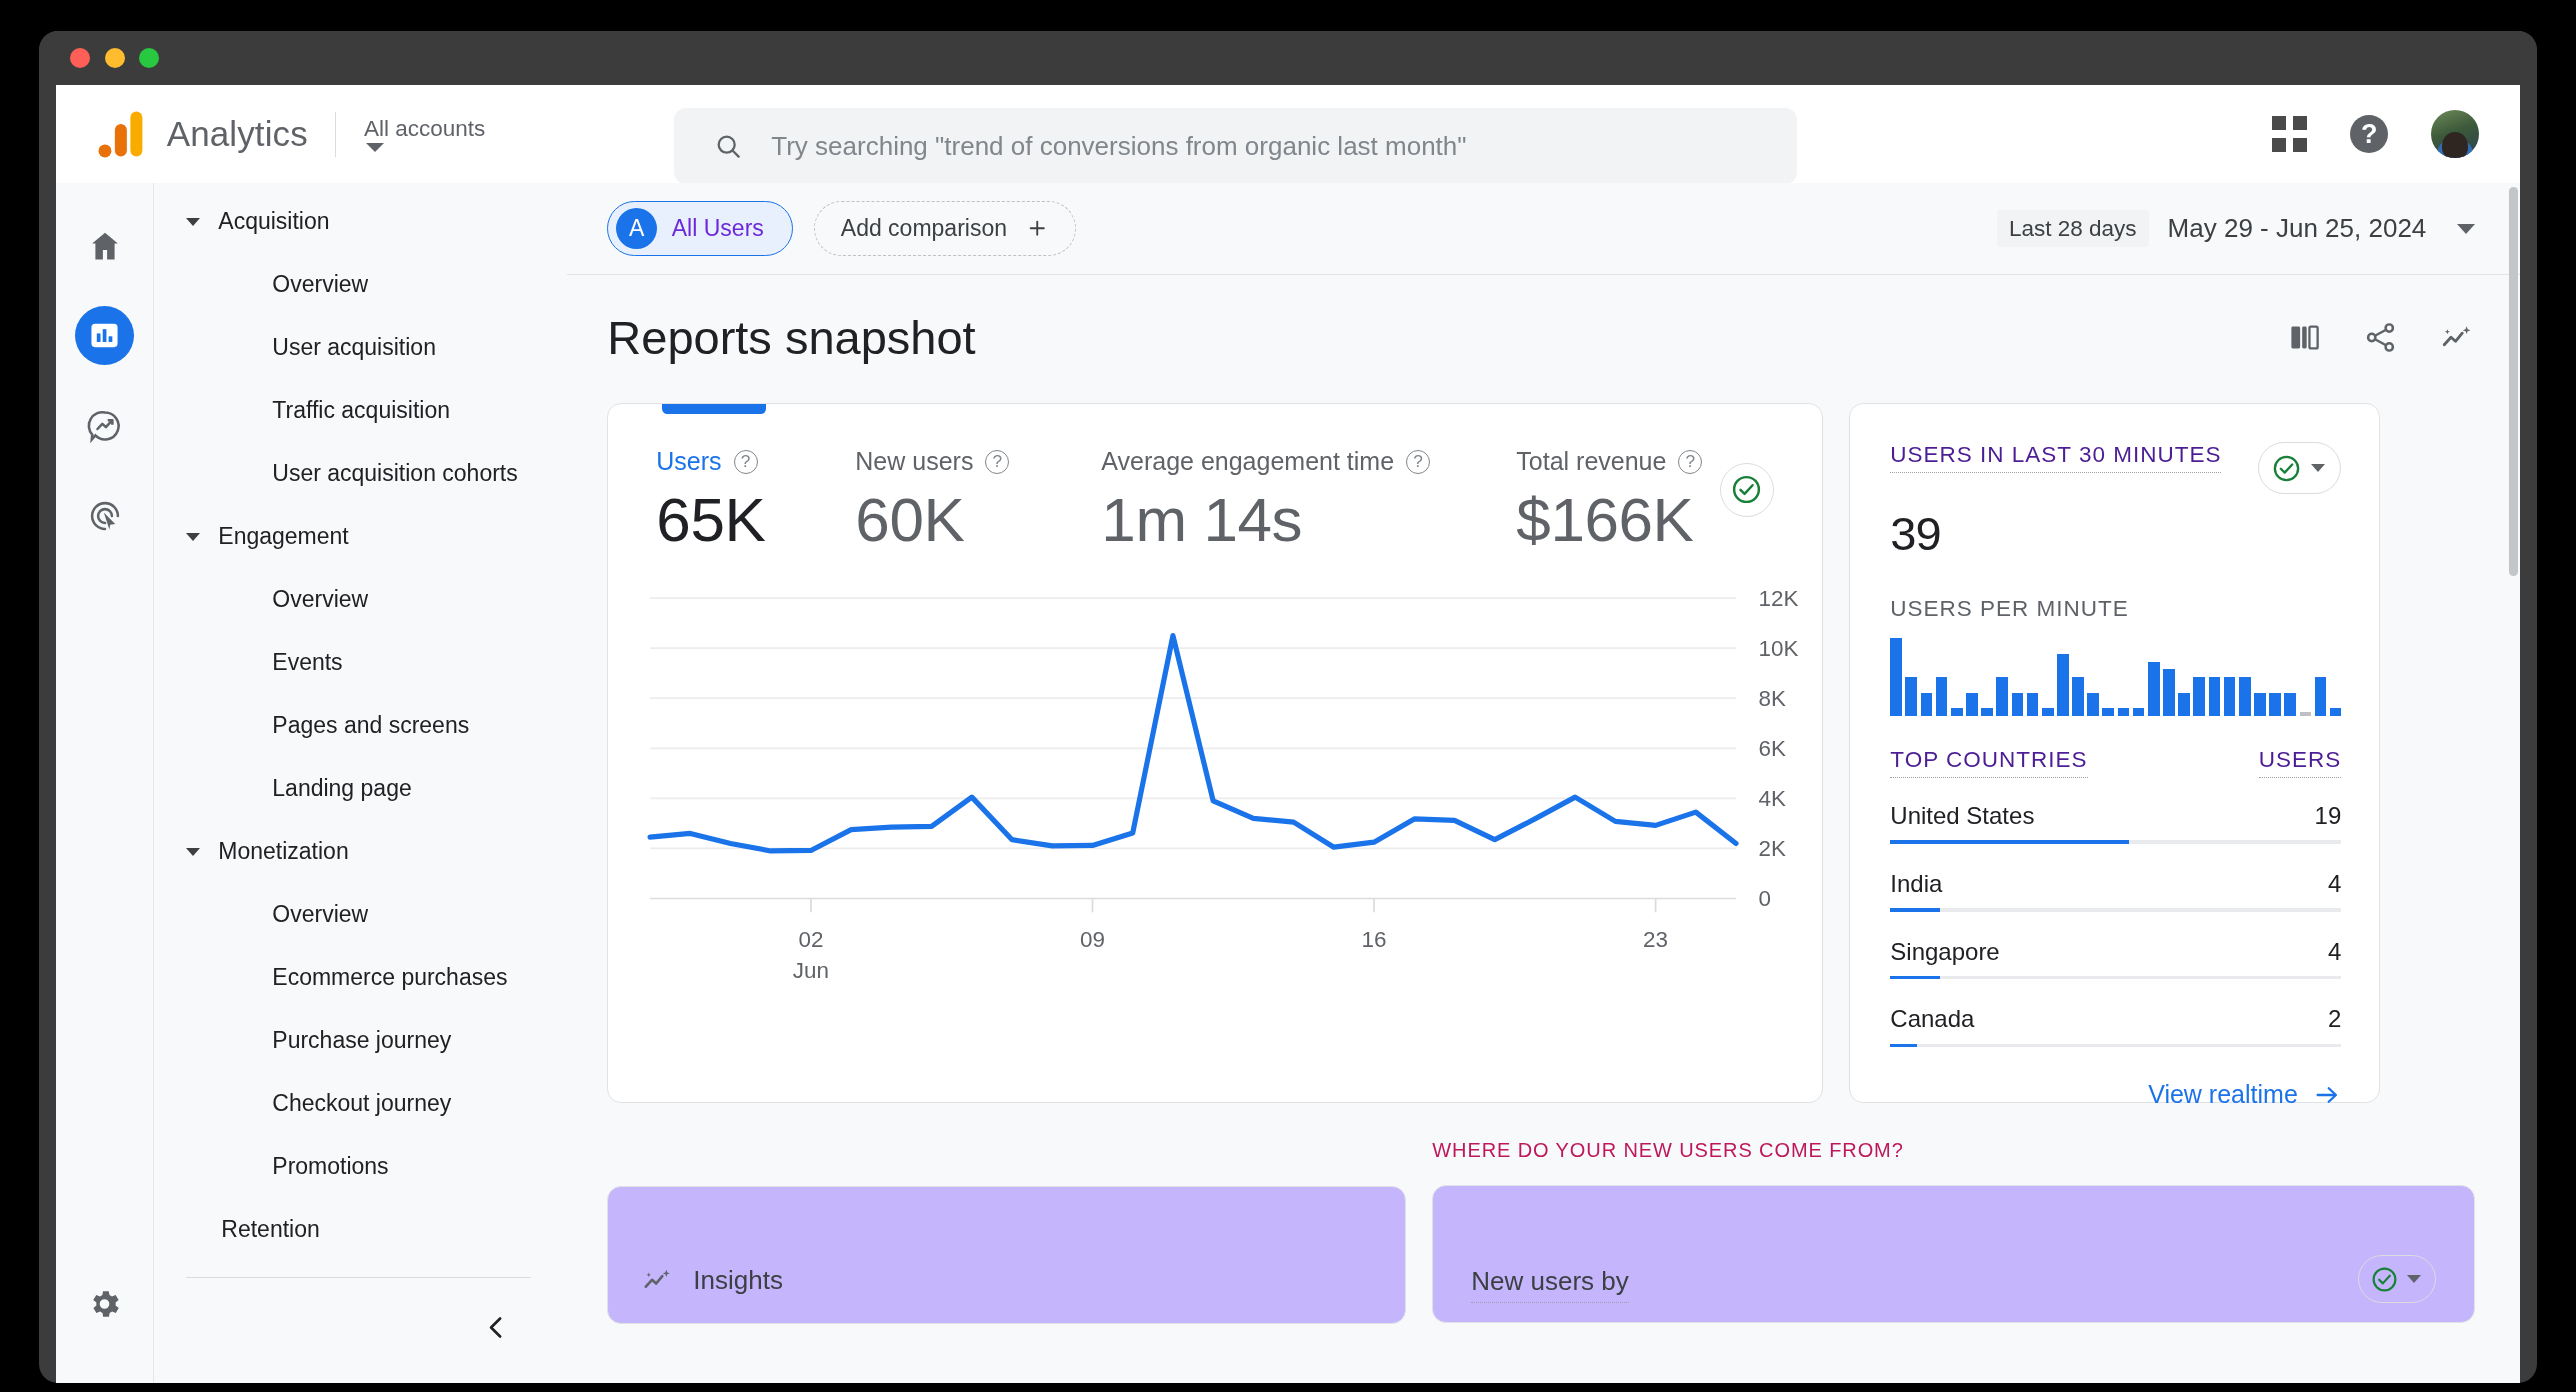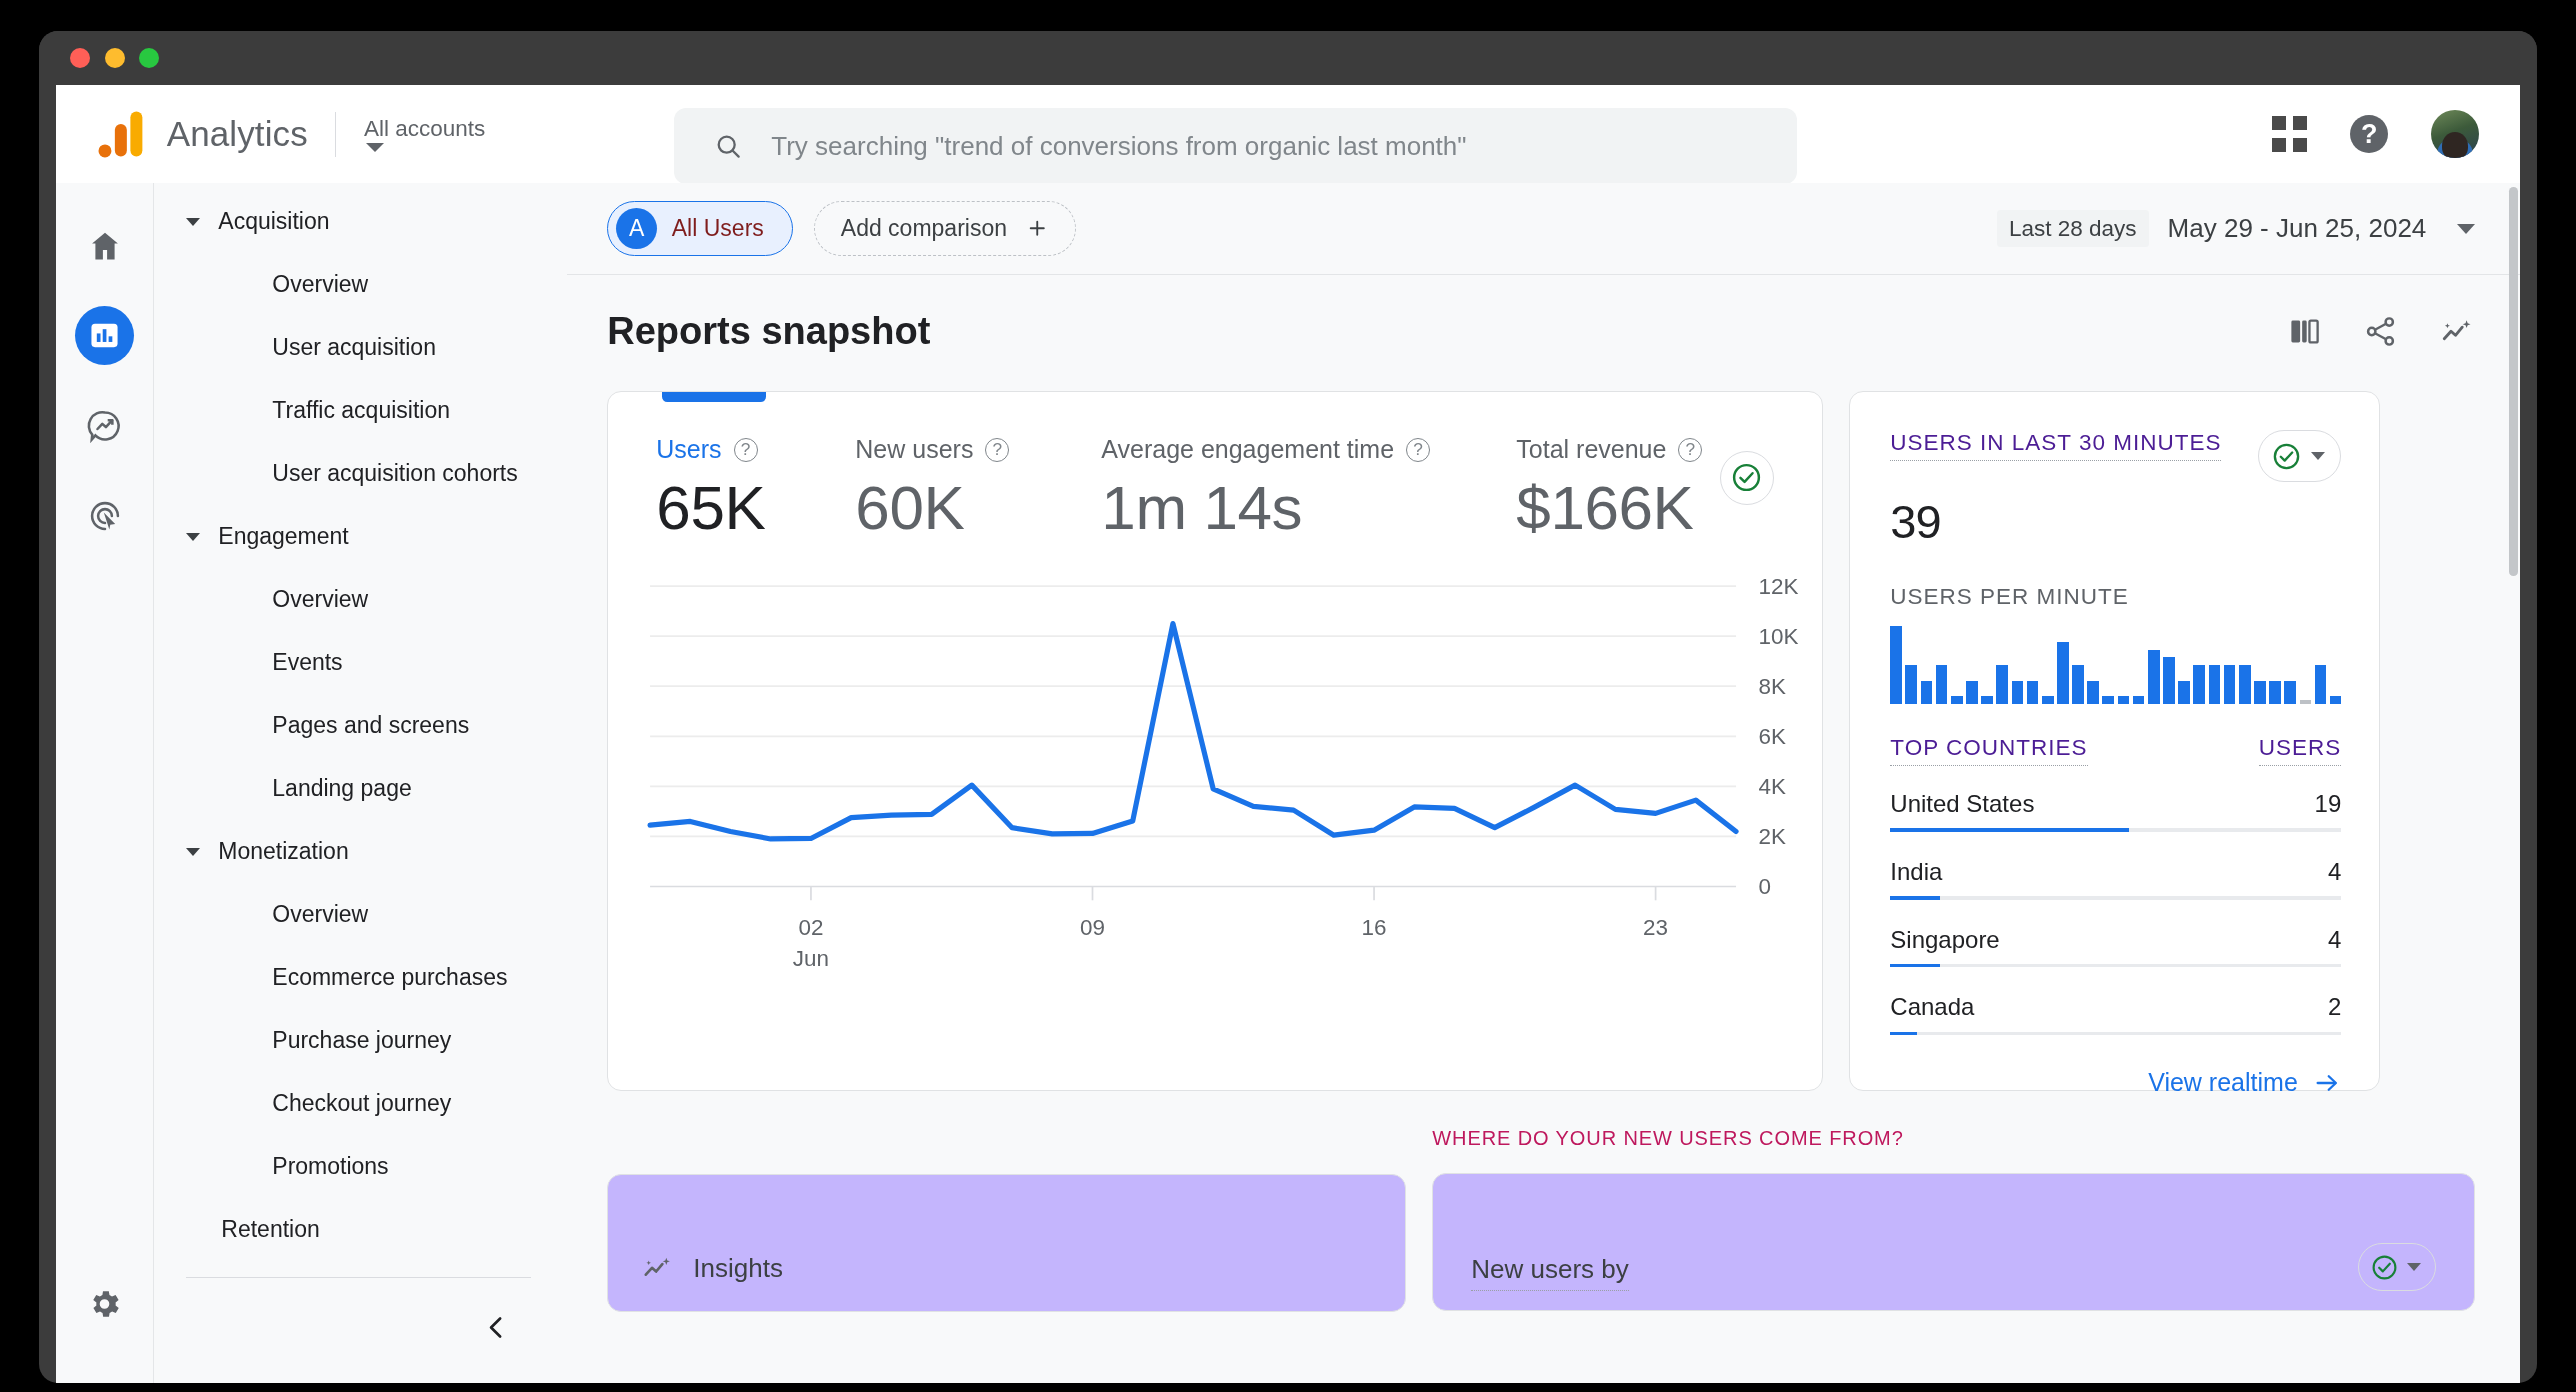--- a/index.html
+++ b/index.html
@@ -191,21 +191,21 @@
     display:flex; align-items:center; gap: 14.7px;
     padding: 0 28px 0 7.8px;
     cursor: pointer;
   }
   #chip-avatar {
     width: 41px; height: 41px; border-radius: 50%;
     background: #1a73e8; color:#fff;
     display:flex; align-items:center; justify-content:center;
     font-size: 23px;
   }
-  #chip-all-users-label { font-size: 23px; color: #7f1d1d; }
+  #chip-all-users-label { font-size: 23px; color: #6d28d9; }
   #chip-add-comparison {
     height: 55px; border-radius: 28px;
     border: 1.7px dashed #bdc1c6; background: transparent;
     display:flex; align-items:center; gap: 19px;
     padding: 0 26px; margin-left: 21px;
     font-size: 23px; color: #3c4043;
     cursor: pointer;
     font-family: "Liberation Sans", sans-serif;
   }
   #daterange {
@@ -217,21 +217,21 @@
     background: #f1f3f4; color: #3c4043;
     font-size: 22.5px; padding: 5.2px 12px; border-radius: 3.5px;
   }
   #dr-range { font-size: 26px; color: #3c4043; }
   #dr-caret { width:0;height:0;border-left:9.5px solid transparent;border-right:9.5px solid transparent;border-top:10.4px solid #5f6368; margin-left: 12px;}
 
   #page-head {
     display:flex; align-items:center;
     padding: 35px 45px 0 40px;
   }
-  #page-title { font-size: 38px; color: #202124; font-weight: 700; }
+  #page-title { font-size: 47px; color: #202124; font-weight: 400; }
   #page-actions { margin-left:auto; display:flex; align-items:center; gap: 41px; }
   .page-action { cursor: pointer; display:flex; }
 
   #cards-row {
     display: flex; gap: 26px;
     padding: 38px 45px 0 40px;
     align-items: flex-start;
   }
 
   .card {

